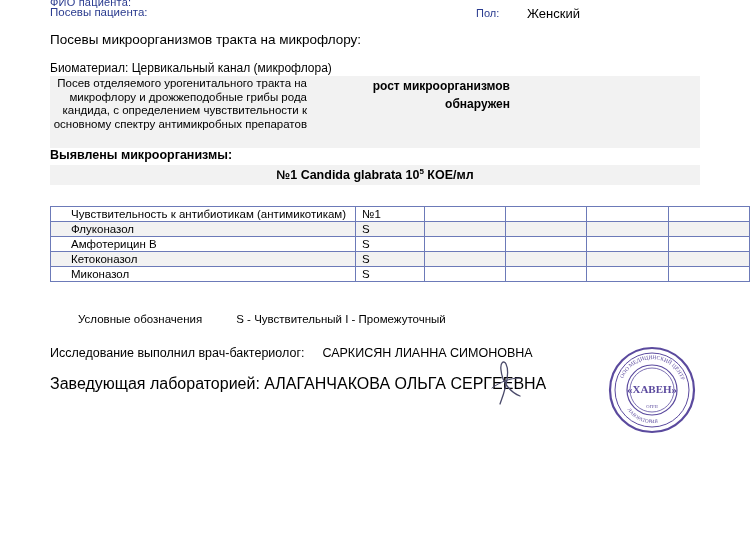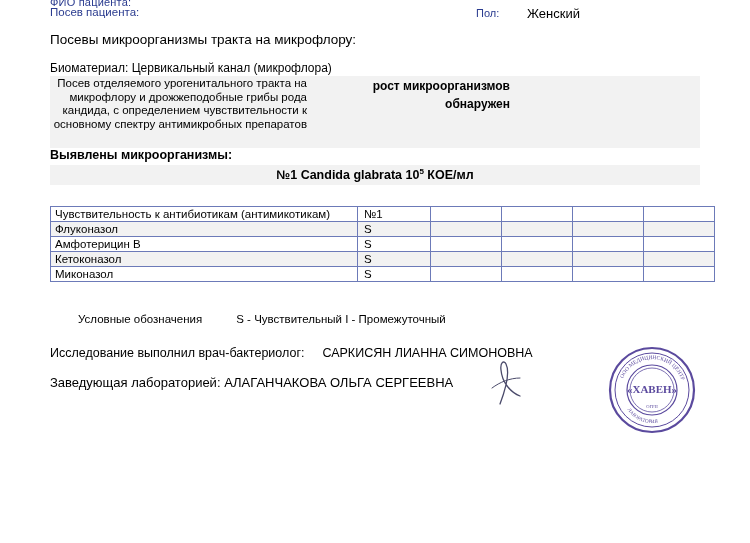--- a/index.html
+++ b/index.html
@@ -132,21 +132,21 @@
   .ab-table {
     position: absolute;
     left: 50px;
     top: 206px;
     border-collapse: collapse;
     font-size: 11.5px;
   }
   .ab-table td {
     border: 1px solid #6c7ab8;
     height: 14px;
-    padding: 0 0 0 4px;
+    padding: 0 0 0 20px;
     color: #000;
     background: #ffffff;
   }
   .ab-table tr:nth-child(even) td {
     background: #f2f2f2;
   }
   .ab-table td.c-name { width: 302px; }
   .ab-table td.c-res  { width: 66px; text-align: left; padding-left: 6px; }
   .ab-table td.c-e    { width: 66px; }
   .legend {
@@ -162,21 +162,21 @@
     left: 50px;
     top: 346px;
     font-size: 12.5px;
     color: #000;
   }
   .doctor-line .name { margin-left: 18px; }
   .head-line {
     position: absolute;
     left: 50px;
     top: 375px;
-    font-size: 13px;
+    font-size: 16px;
     color: #000;
   }
   .signature {
     position: absolute;
     left: 480px;
     top: 358px;
     width: 70px;
     height: 50px;
   }
   .stamp {
@@ -196,25 +196,25 @@
   }
 </style>
 </head>
 <body>
 
 <div class="page">
 
   <div class="top-strip"></div>
 
   <div class="clip-line">ФИО пациента:</div>
-  <div class="addr-label">Посев пациента:</div>
+  <div class="addr-label">Посевы пациента:</div>
   <div class="sex-label">Пол:</div>
   <div class="sex-value">Женский</div>
 
-  <div class="section-title">Посевы микроорганизмы тракта на микрофлору:</div>
+  <div class="section-title">Посевы микроорганизмов тракта на микрофлору:</div>
   <div class="biomaterial">Биоматериал: Цервикальный канал (микрофлора)</div>
 
   <div class="grey-block">
     <div class="desc">Посев отделяемого урогенитального тракта на микрофлору и дрожжеподобные грибы рода кандида, с определением чувствительности к основному спектру антимикробных препаратов</div>
     <div class="result">рост микроорганизмов обнаружен</div>
   </div>
 
   <div class="identified">Выявлены микроорганизмы:</div>
 
   <div class="organism-bar">

